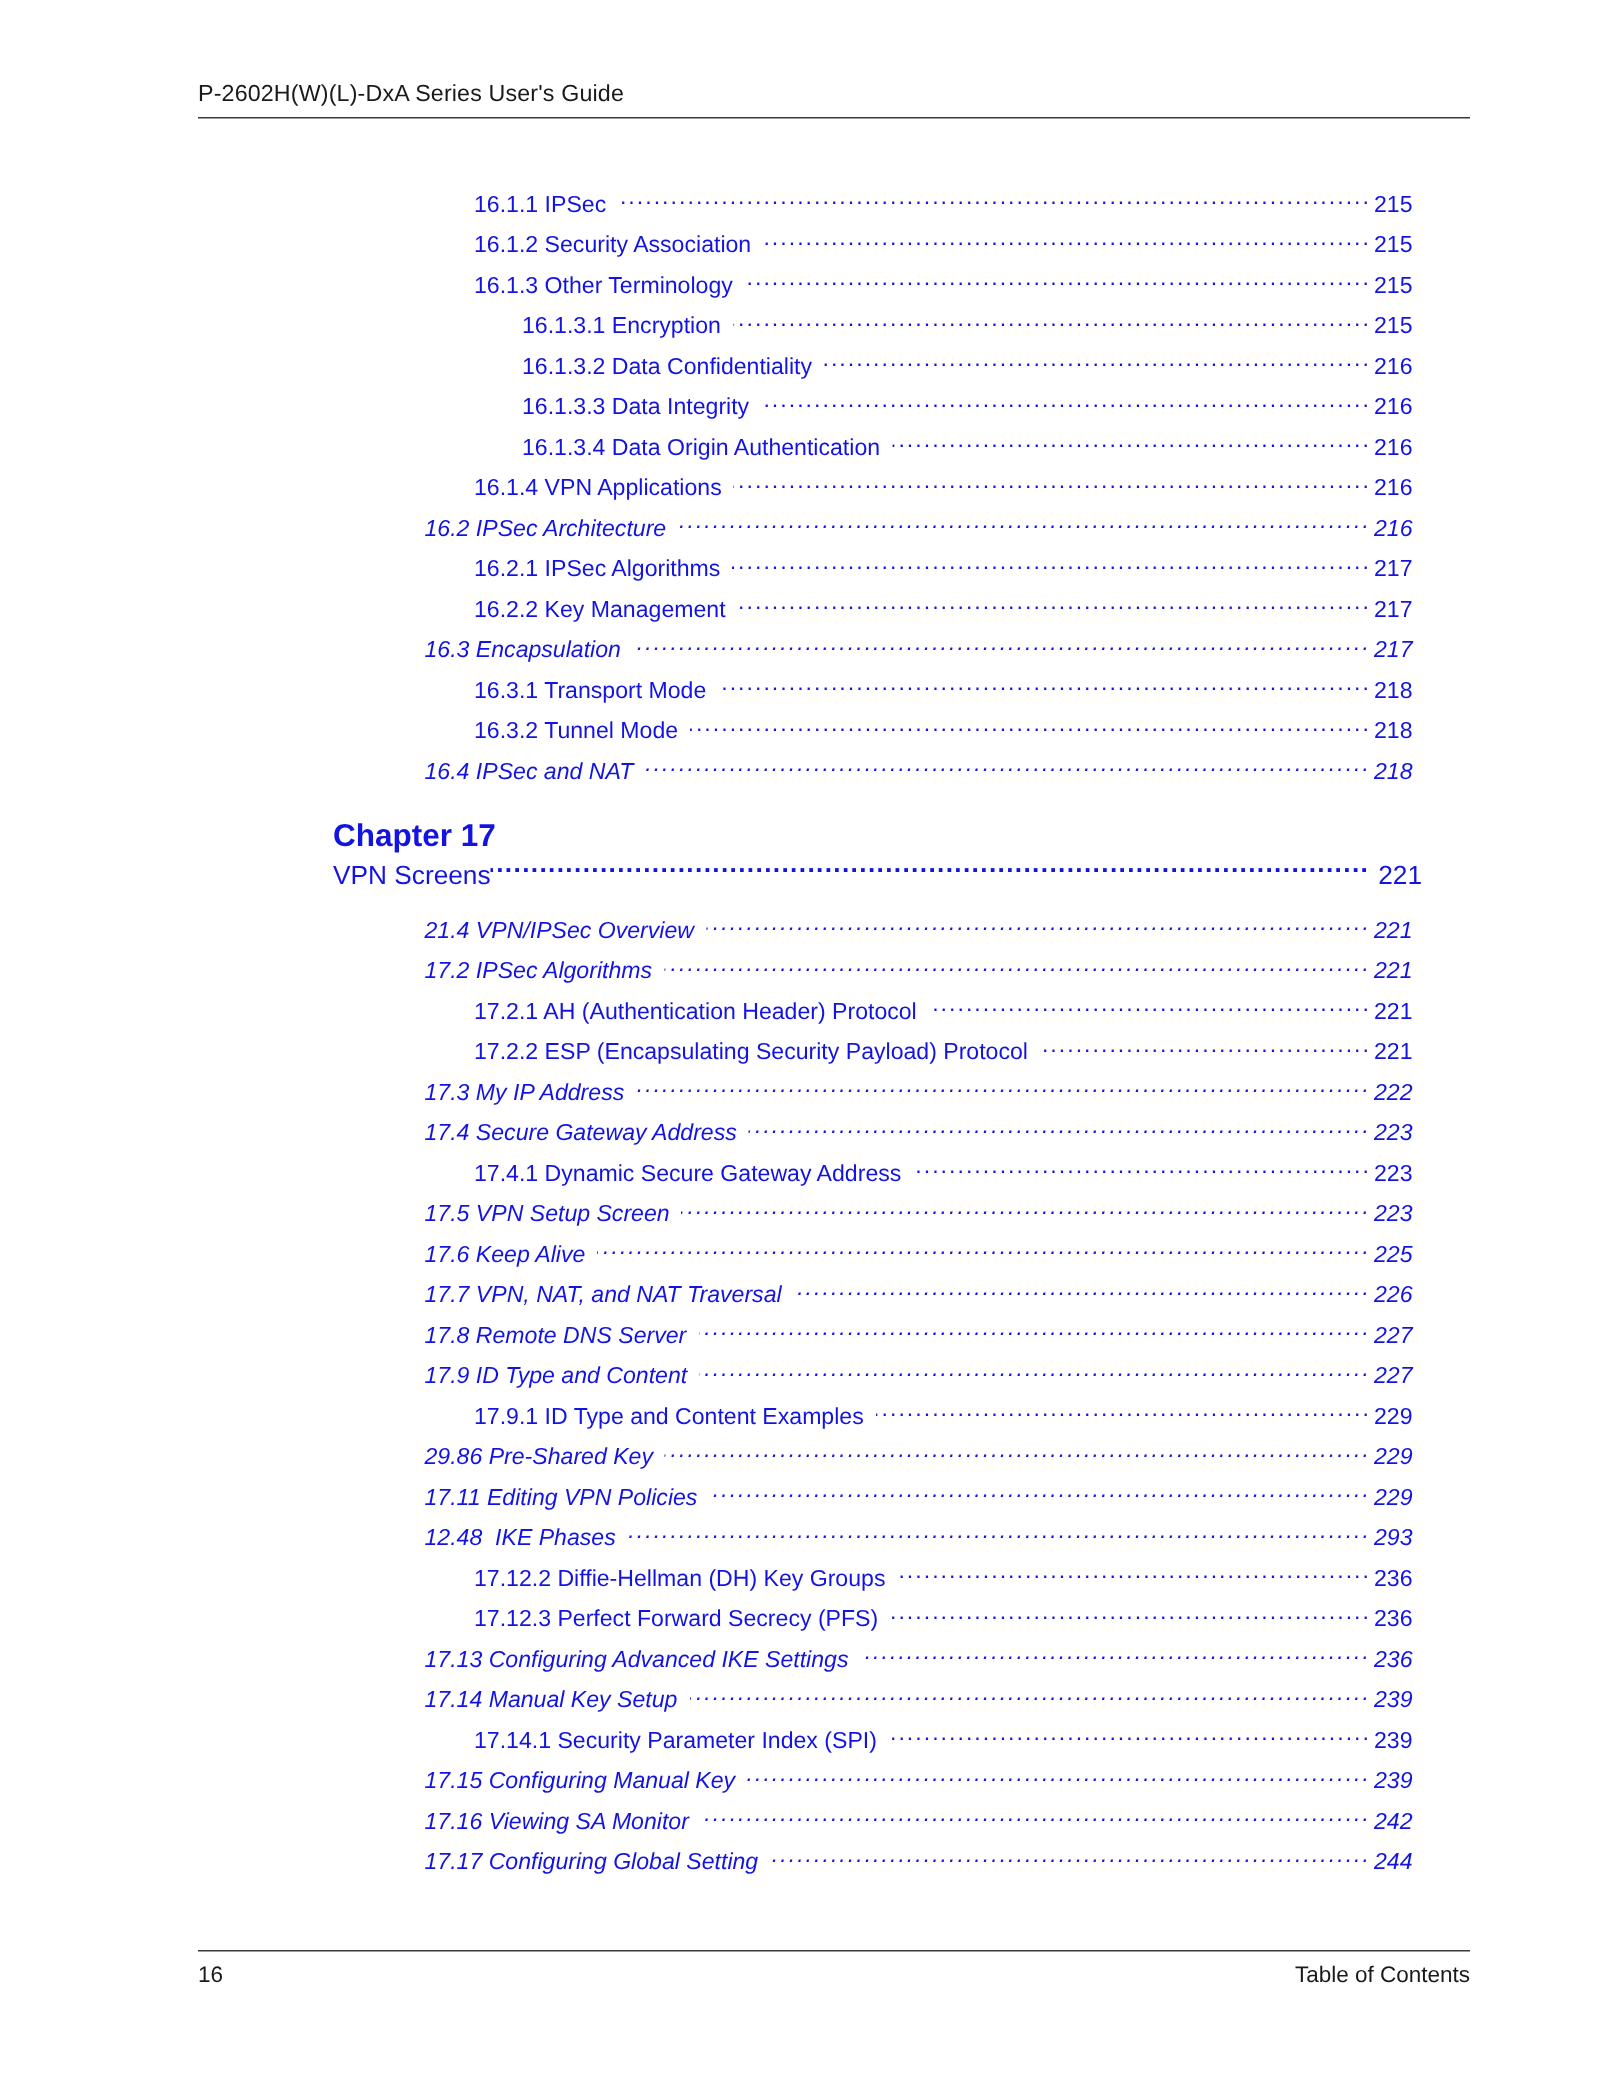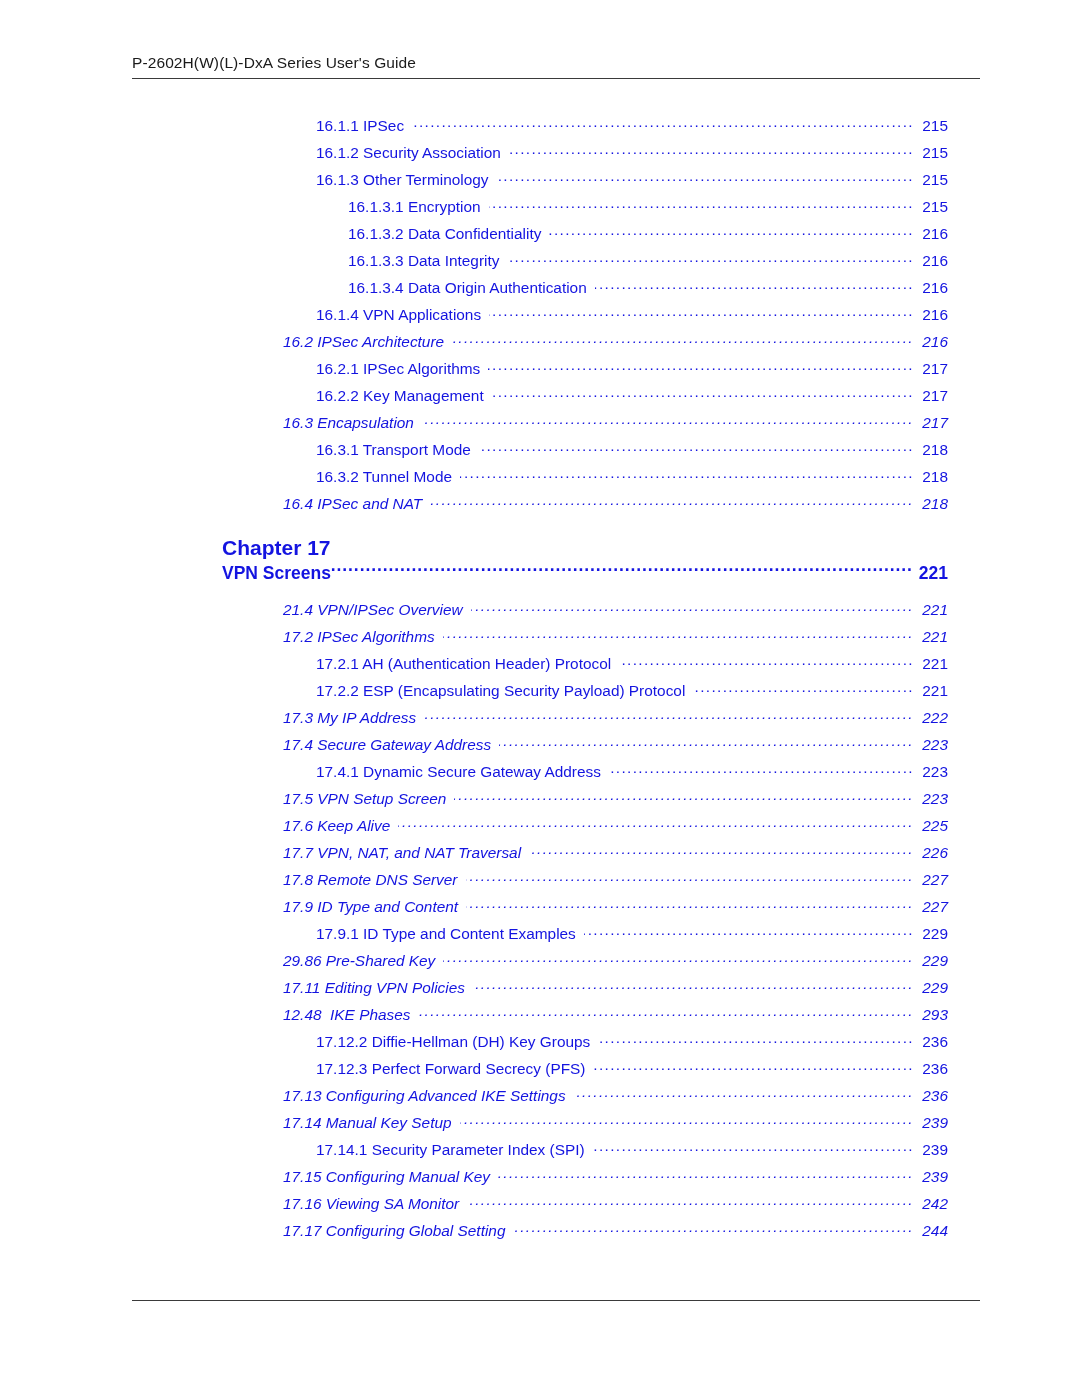--- a/index.html
+++ b/index.html
@@ -31,21 +31,21 @@
   #page-header .header-rule {
     margin-top: 6px;
     border-top: 1.6px solid #3a3a3a;
     width: 100%;
   }
 
   
   #toc {
     position: absolute;
     left: 0;
-    top: 116px;
+    top: 126px;
     width: 1080px;
   }
 
   .toc-entry {
     display: flex;
     align-items: baseline;
     height: 27px;
     width: 100%;
     box-sizing: border-box;
     padding-right: 132px;   
@@ -70,21 +70,21 @@
     letter-spacing: 1.35px;
     font-size: 15.4px;
     color: #1414e0;
     position: absolute;
     right: 0;
     bottom: 0px;
     white-space: nowrap;
   }
   .toc-entry .t-page {
     flex: 0 0 auto;
-    text-align: right;
+    text-align: left;
     min-width: 32px;
   }
 
   
   .lvl1 { padding-left: 283px; font-style: italic; }
   .lvl2 { padding-left: 316px; }
   .lvl3 { padding-left: 348px; }
 
   
   .chapter-block {
@@ -100,21 +100,21 @@
     font-size: 21px;
     font-weight: bold;
     line-height: 25px;
     white-space: nowrap;
   }
   .chapter-line {
     display: flex;
     align-items: baseline;
     color: #1414e0;
     font-size: 17.5px;
-    font-weight: bold;
+    font-weight: normal;
     line-height: 27px;
     white-space: nowrap;
   }
   .chapter-line .t-label {
     flex: 0 0 auto;
     white-space: pre;
   }
   .chapter-line .t-leader {
     flex: 1 1 auto;
     overflow: hidden;
@@ -375,13 +375,17 @@
         <span class="t-label">17.17 Configuring Global Setting</span>
         <span class="t-leader"></span>
         <span class="t-page">244</span>
       </div>
     </div>
 
 </div>
 
 <div id="page-footer">
   <div class="footer-rule"></div>
+  <div class="footer-row">
+    <span>16</span>
+    <span>Table of Contents</span>
+  </div>
 </div>
 
 </body></html>

